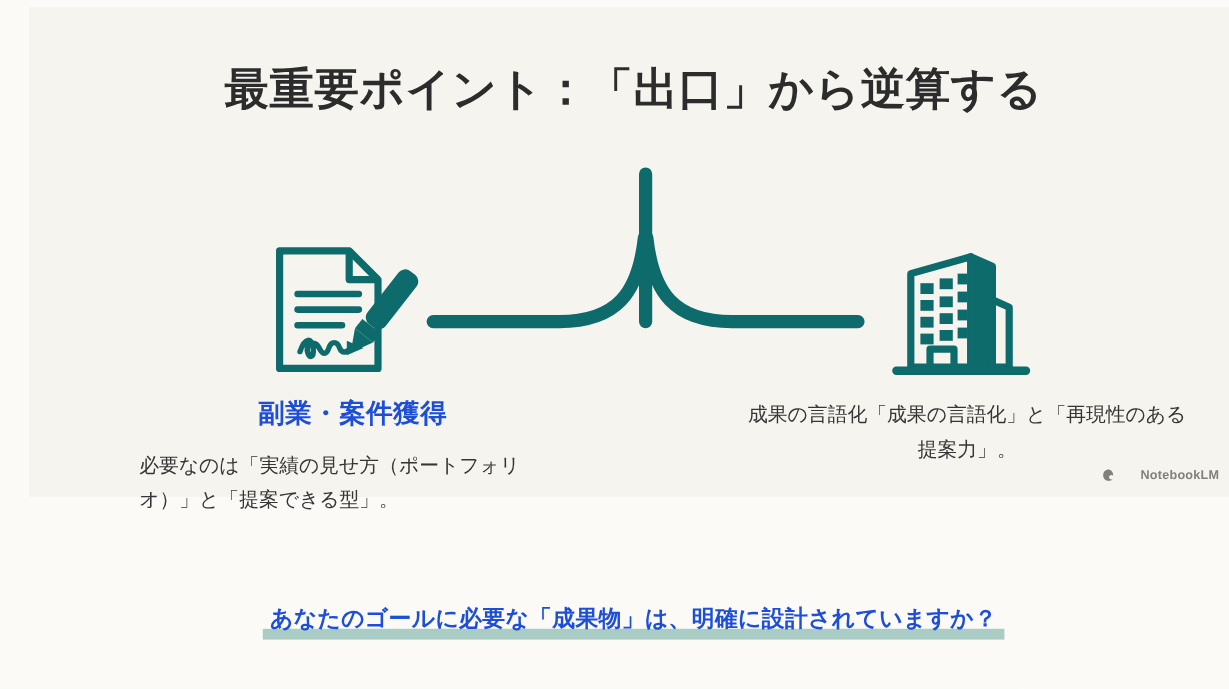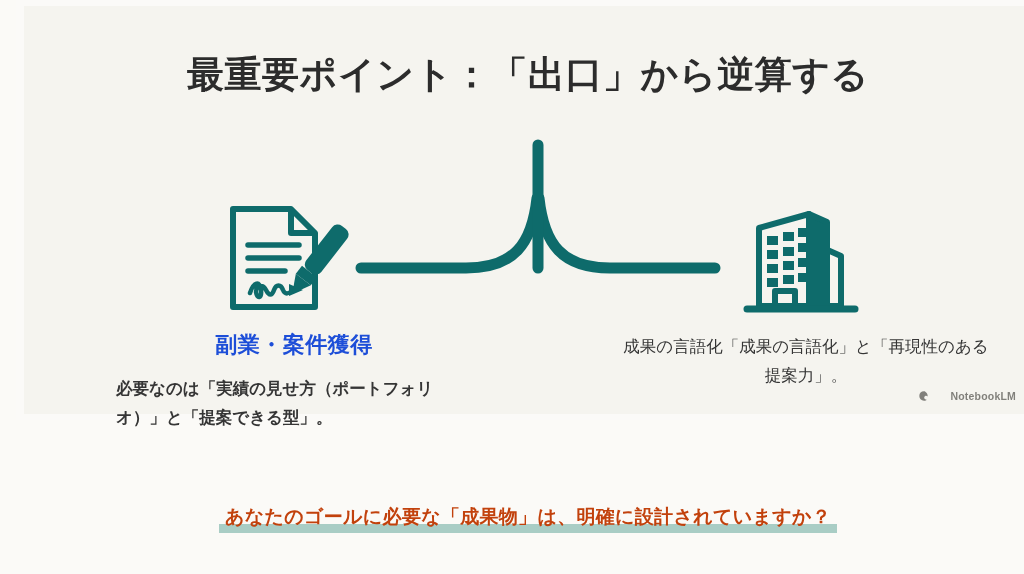--- a/index.html
+++ b/index.html
@@ -98,37 +98,36 @@
     font-size: 16.5px;
     font-weight: 400;
     color: #353535;
     line-height: 1.75;
     margin: 0;
   }
   #col-left .col-body {
     text-align: left;
     padding-left: 22px;
     padding-right: 28px;
-    font-weight: bold;
   }
 
   
   #question-wrap {
     position: absolute;
     left: 0;
     top: 498px;
     width: 1008px;
     text-align: center;
   }
   #question {
     display: inline-block;
     position: relative;
     font-size: 19px;
     font-weight: 700;
-    color: #c2410c;
+    color: #1d4ed8;
     letter-spacing: 0.3px;
     line-height: 1.2;
     padding: 2px 6px 4px 6px;
     white-space: nowrap;
   }
   #question::after {
     content: "";
     position: absolute;
     left: 0;
     right: 0;

